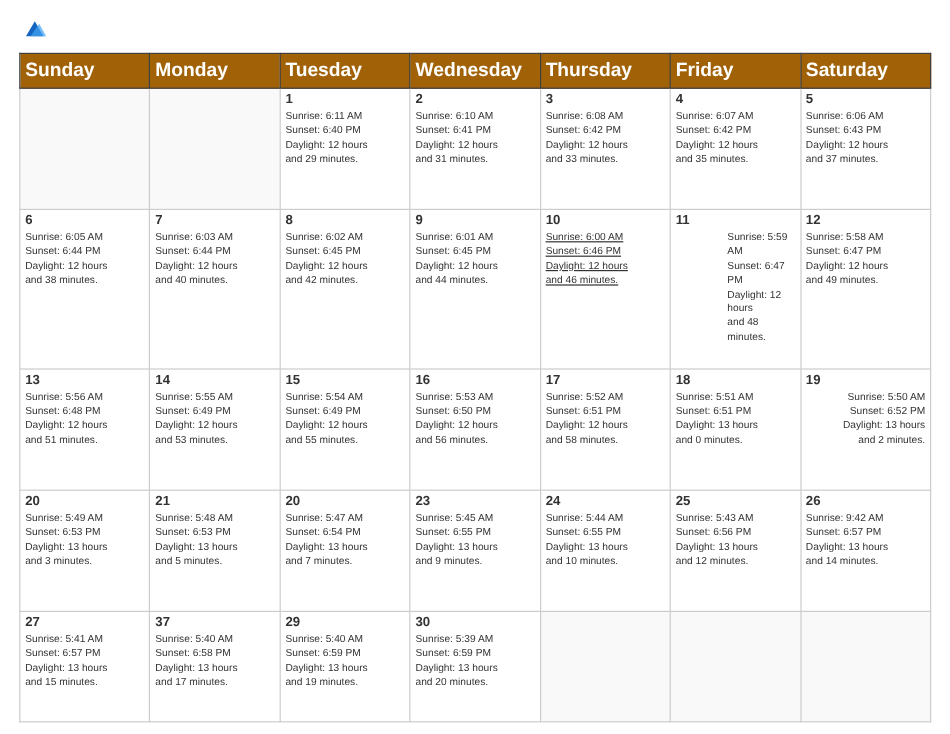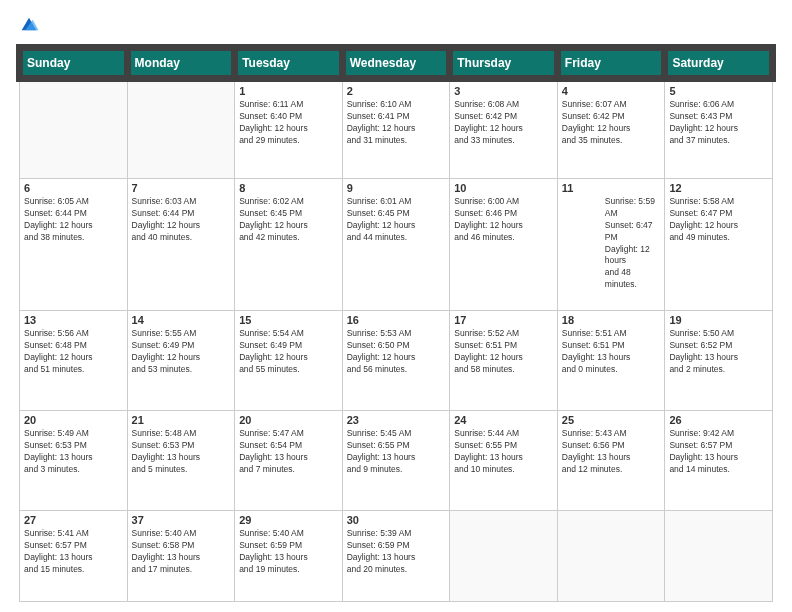--- a/index.html
+++ b/index.html
@@ -60,27 +60,27 @@
       color: #333;
     }
     .calendar {
       flex: 1;
       border: 1px solid #ccc;
       border-collapse: collapse;
       width: 100%;
       table-layout: fixed;
     }
     .calendar th {
-      background: #0f766e;
+      background: #a16207;
       color: #fff;
-      font-size: 12px;
+      font-size: 16px;
       font-weight: bold;
       padding: 5px 4px;
       text-align: left;
-      border: 7px solid #404040;
+      border: 1px solid #404040;
     }
     .calendar td {
       border: 1px solid #ccc;
       vertical-align: top;
       padding: 3px 4px;
       font-size: 9px;
       color: #333;
       width: calc(100% / 7);
       height: 88px;
     }
@@ -200,21 +200,21 @@
           </td>
           <td>
             <span class="day-num">9</span>
             <div class="day-info" style="white-space: pre-line;">Sunrise: 6:01 AM
 Sunset: 6:45 PM
 Daylight: 12 hours
 and 44 minutes.</div>
           </td>
           <td>
             <span class="day-num">10</span>
-            <div class="day-info" style="white-space: pre-line;">Sunrise: 6:00 AM
+            <div class="day-info" style="white-space: pre-line; text-decoration: underline;">Sunrise: 6:00 AM
 Sunset: 6:46 PM
 Daylight: 12 hours
 and 46 minutes.</div>
           </td>
           <td>
             <span class="day-num">11</span>
             <div class="day-info" style="white-space: pre-line; margin-left: 43px;">Sunrise: 5:59 AM
 Sunset: 6:47 PM
 Daylight: 12 hours
 and 48 minutes.</div>
@@ -265,21 +265,21 @@
           </td>
           <td>
             <span class="day-num">18</span>
             <div class="day-info" style="white-space: pre-line;">Sunrise: 5:51 AM
 Sunset: 6:51 PM
 Daylight: 13 hours
 and 0 minutes.</div>
           </td>
           <td>
             <span class="day-num">19</span>
-            <div class="day-info" style="white-space: pre-line;">Sunrise: 5:50 AM
+            <div class="day-info" style="white-space: pre-line; text-align: right;">Sunrise: 5:50 AM
 Sunset: 6:52 PM
 Daylight: 13 hours
 and 2 minutes.</div>
           </td>
         </tr>
         <tr>
           <td>
             <span class="day-num">20</span>
             <div class="day-info" style="white-space: pre-line;">Sunrise: 5:49 AM
 Sunset: 6:53 PM

